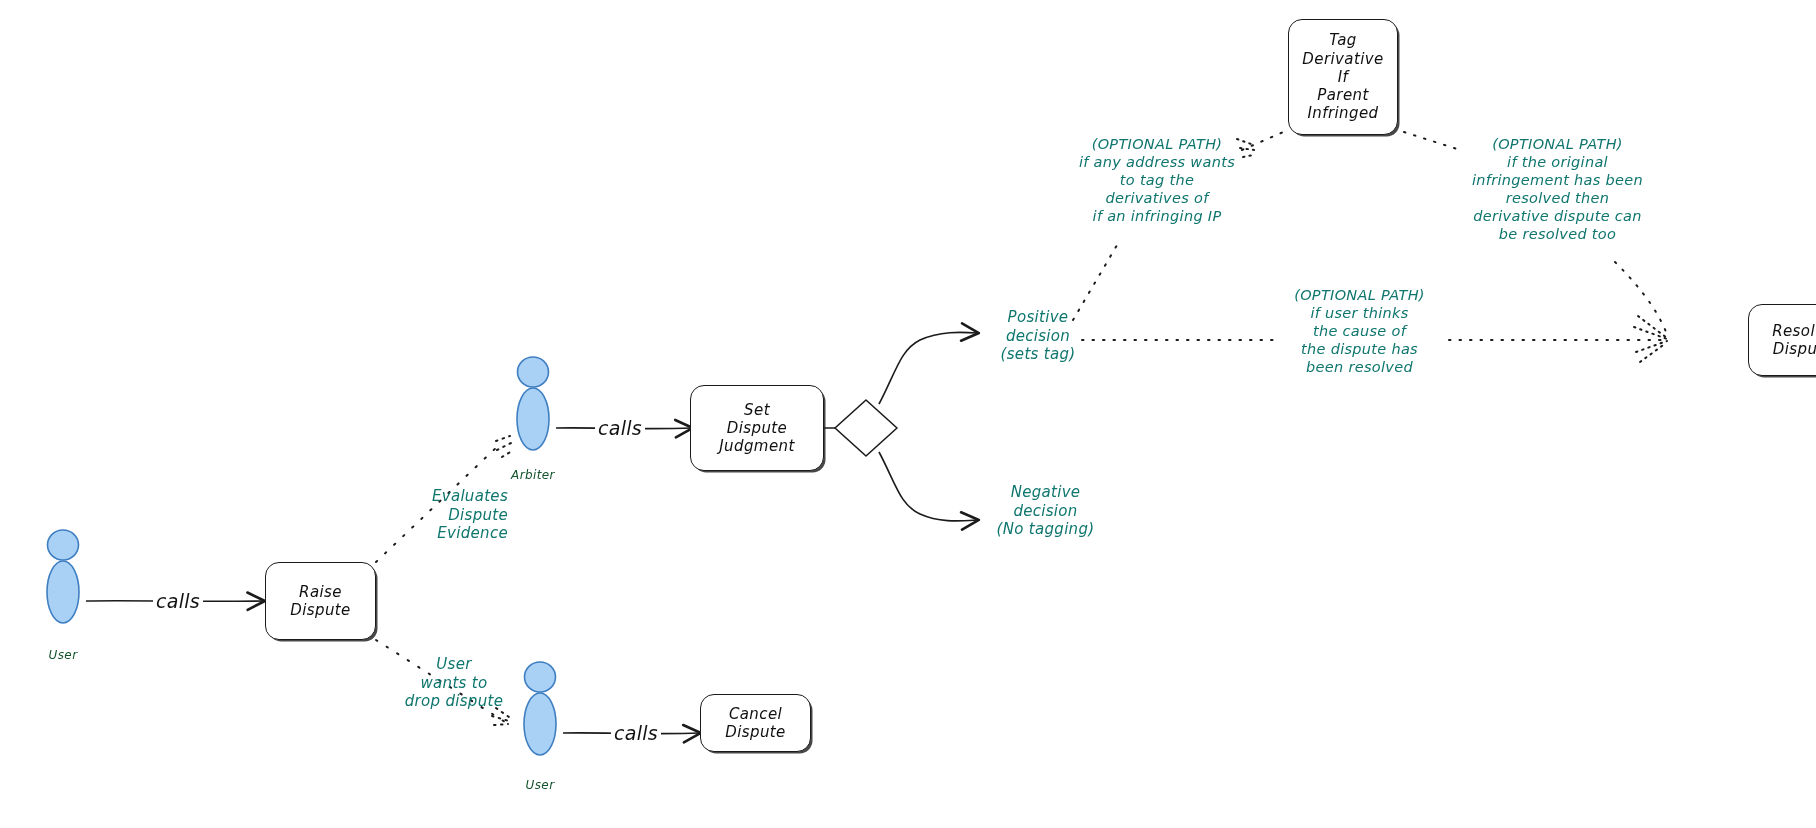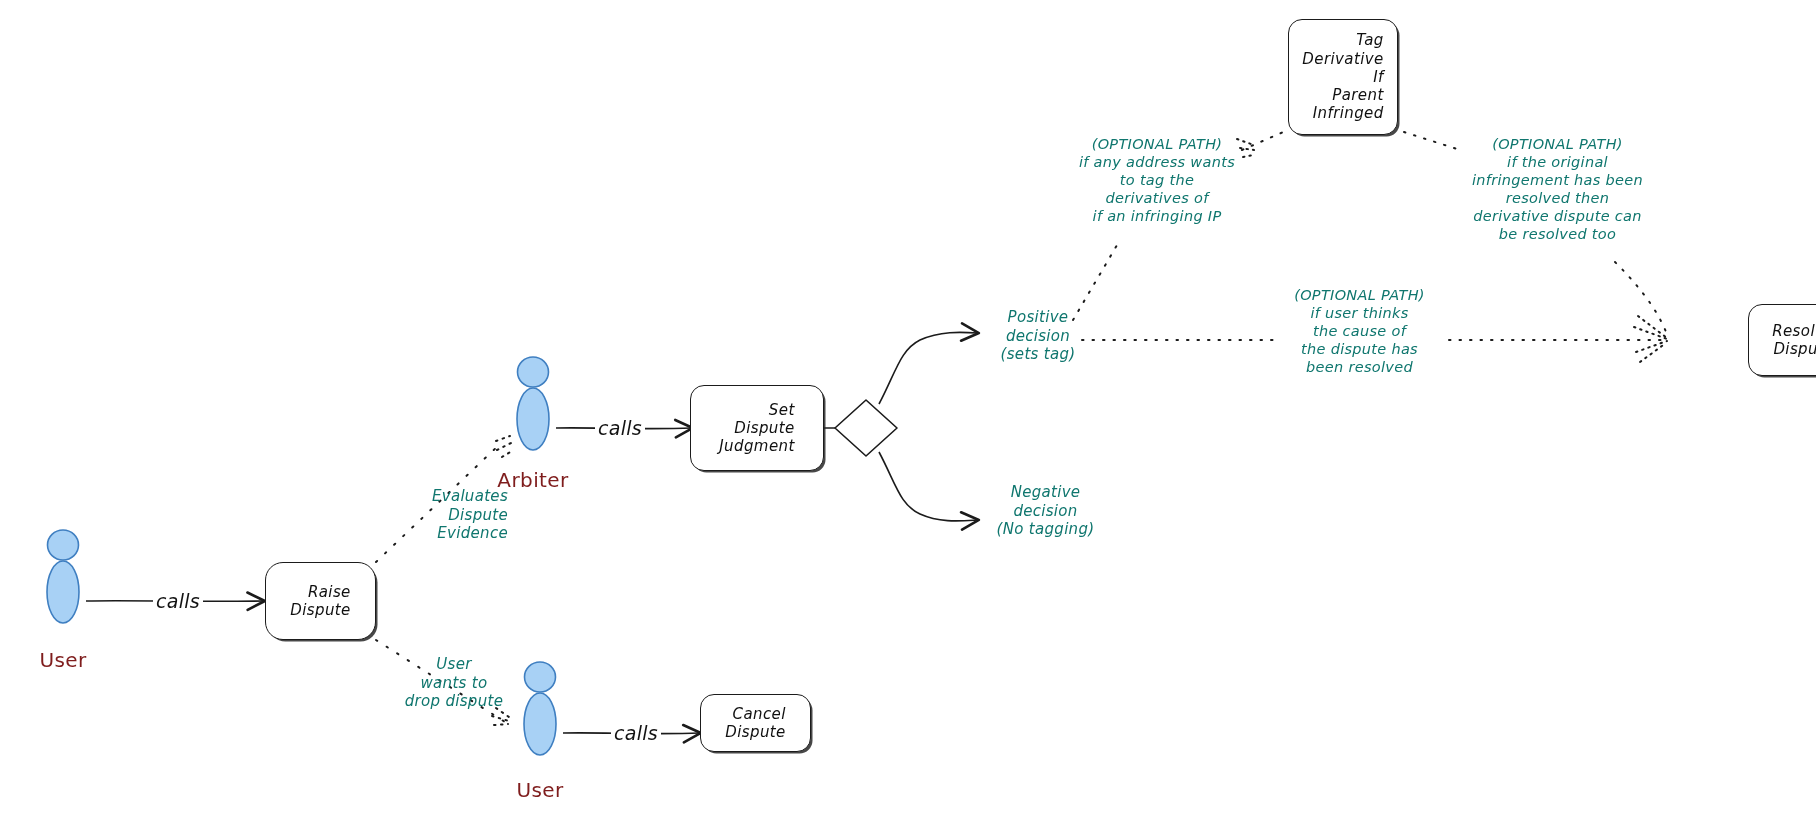--- a/index.html
+++ b/index.html
@@ -27,21 +27,21 @@
   }
   .node {
     position: absolute;
     box-sizing: border-box;
     border: 1.6px solid #1b1b1b;
     border-radius: 14px;
     background: #ffffff;
     display: flex;
     align-items: center;
     justify-content: center;
-    text-align: right;
+    text-align: center;
     box-shadow: 2.5px 2.5px 0 -1px rgba(40,40,40,0.85);
   }
   .node .node-label {
     font-family: "DejaVu Sans", sans-serif;
     font-size: 15px;
     line-height: 1.22;
     color: #101010;
     letter-spacing: 0.4px;
     white-space: pre-line;
     font-style: italic;
@@ -70,23 +70,24 @@
     padding: 0 3px;
   }
   .actor {
     position: absolute;
     width: 46px;
   }
   .actor svg { display: block; overflow: visible; }
   .actor-label {
     position: absolute;
     font-family: "DejaVu Sans", sans-serif;
-    font-size: 20px;
-    color: #7f1d1d;
+    font-size: 12px;
+    color: #14532d;
     letter-spacing: 0.4px;
+    font-style: italic;
     text-align: center;
     width: 120px;
   }
   .note-small {
     font-size: 14.5px;
   }
 </style>
 </head>
 <body>
 
@@ -152,21 +153,21 @@
   <div class="actor-label" style="left:473px; top:468px;">Arbiter</div>
 
   <div class="actor" style="left:517px; top:660px;">
     <svg width="46" height="100" viewBox="0 0 46 100" xmlns="http://www.w3.org/2000/svg">
       <ellipse cx="23" cy="17" rx="15.5" ry="15" fill="#a8d1f5" stroke="#3f7fc1" stroke-width="1.6"></ellipse>
       <ellipse cx="23" cy="64" rx="16" ry="31" fill="#a8d1f5" stroke="#3f7fc1" stroke-width="1.6"></ellipse>
     </svg>
   </div>
   <div class="actor-label" style="left:480px; top:778px;">User</div>
 
-  <div class="node" style="left:265px; top:562px; width:111px; height:78px;border-radius:18px;">
+  <div class="node" style="left:265px; top:562px; width:111px; height:78px;">
     <span class="node-label">Raise
 Dispute</span>
   </div>
 
   <div class="node" style="left:690px; top:385px; width:134px; height:86px;">
     <span class="node-label">Set
 Dispute
 Judgment</span>
   </div>
 

